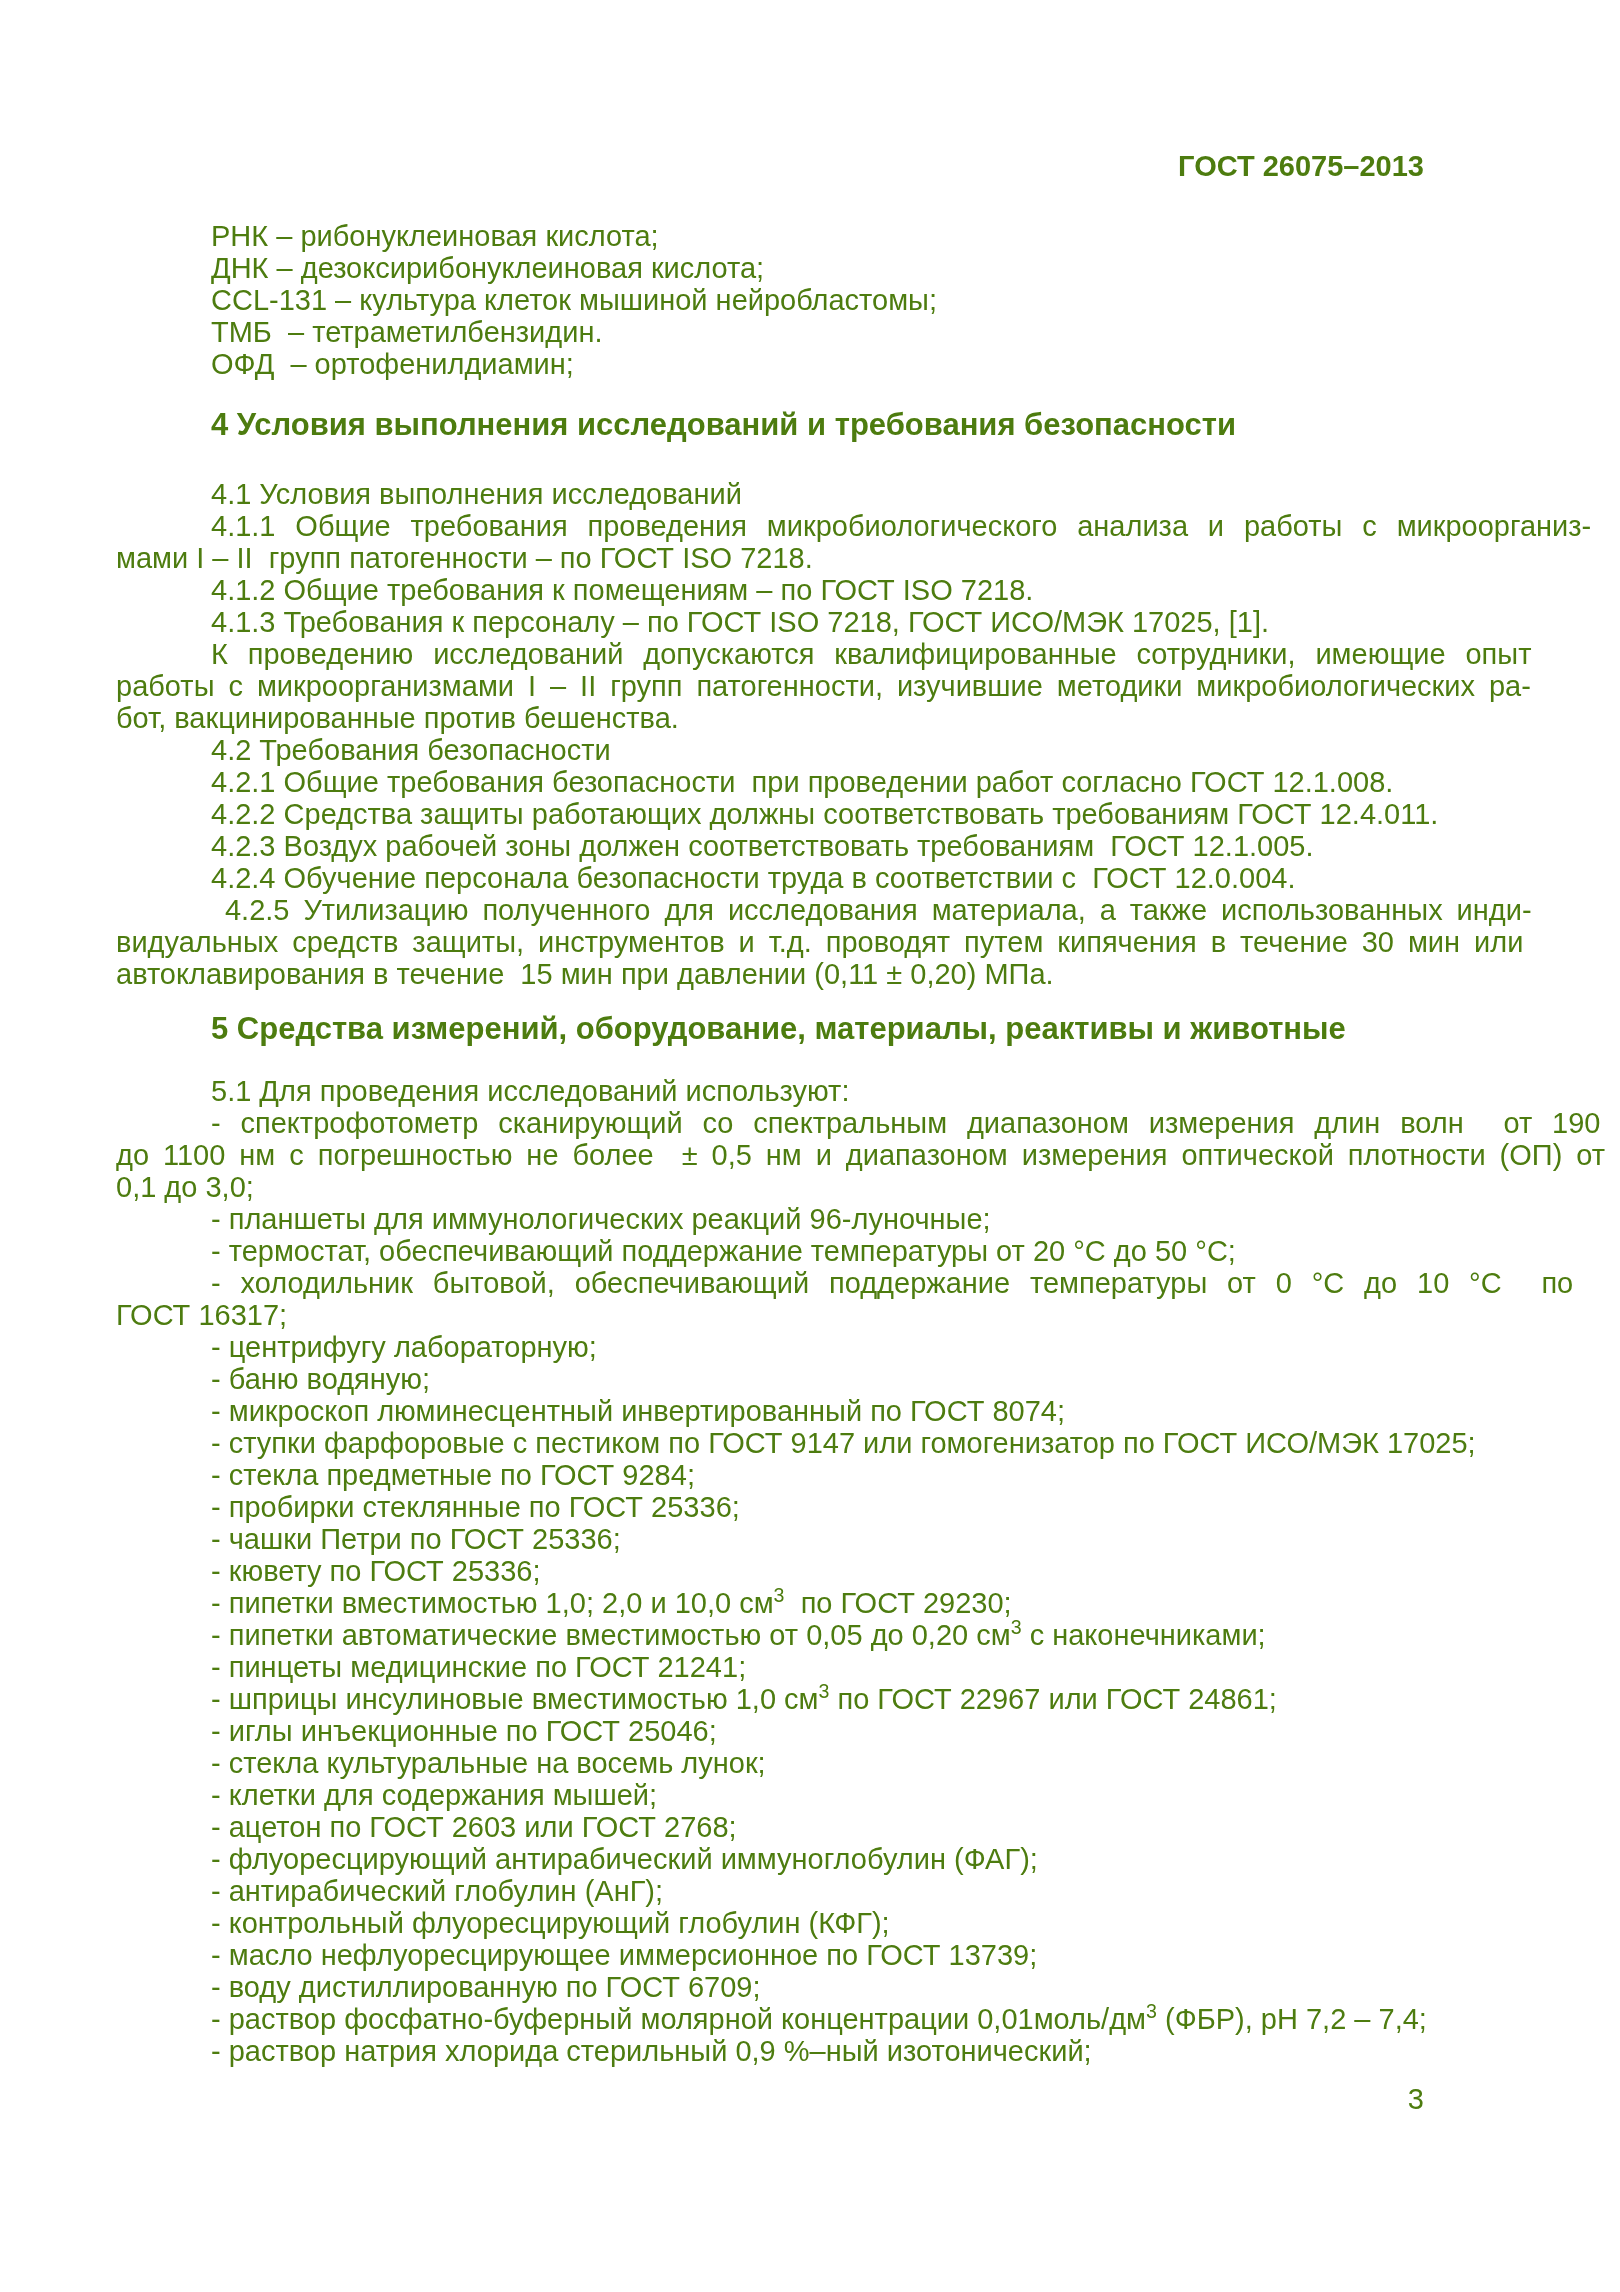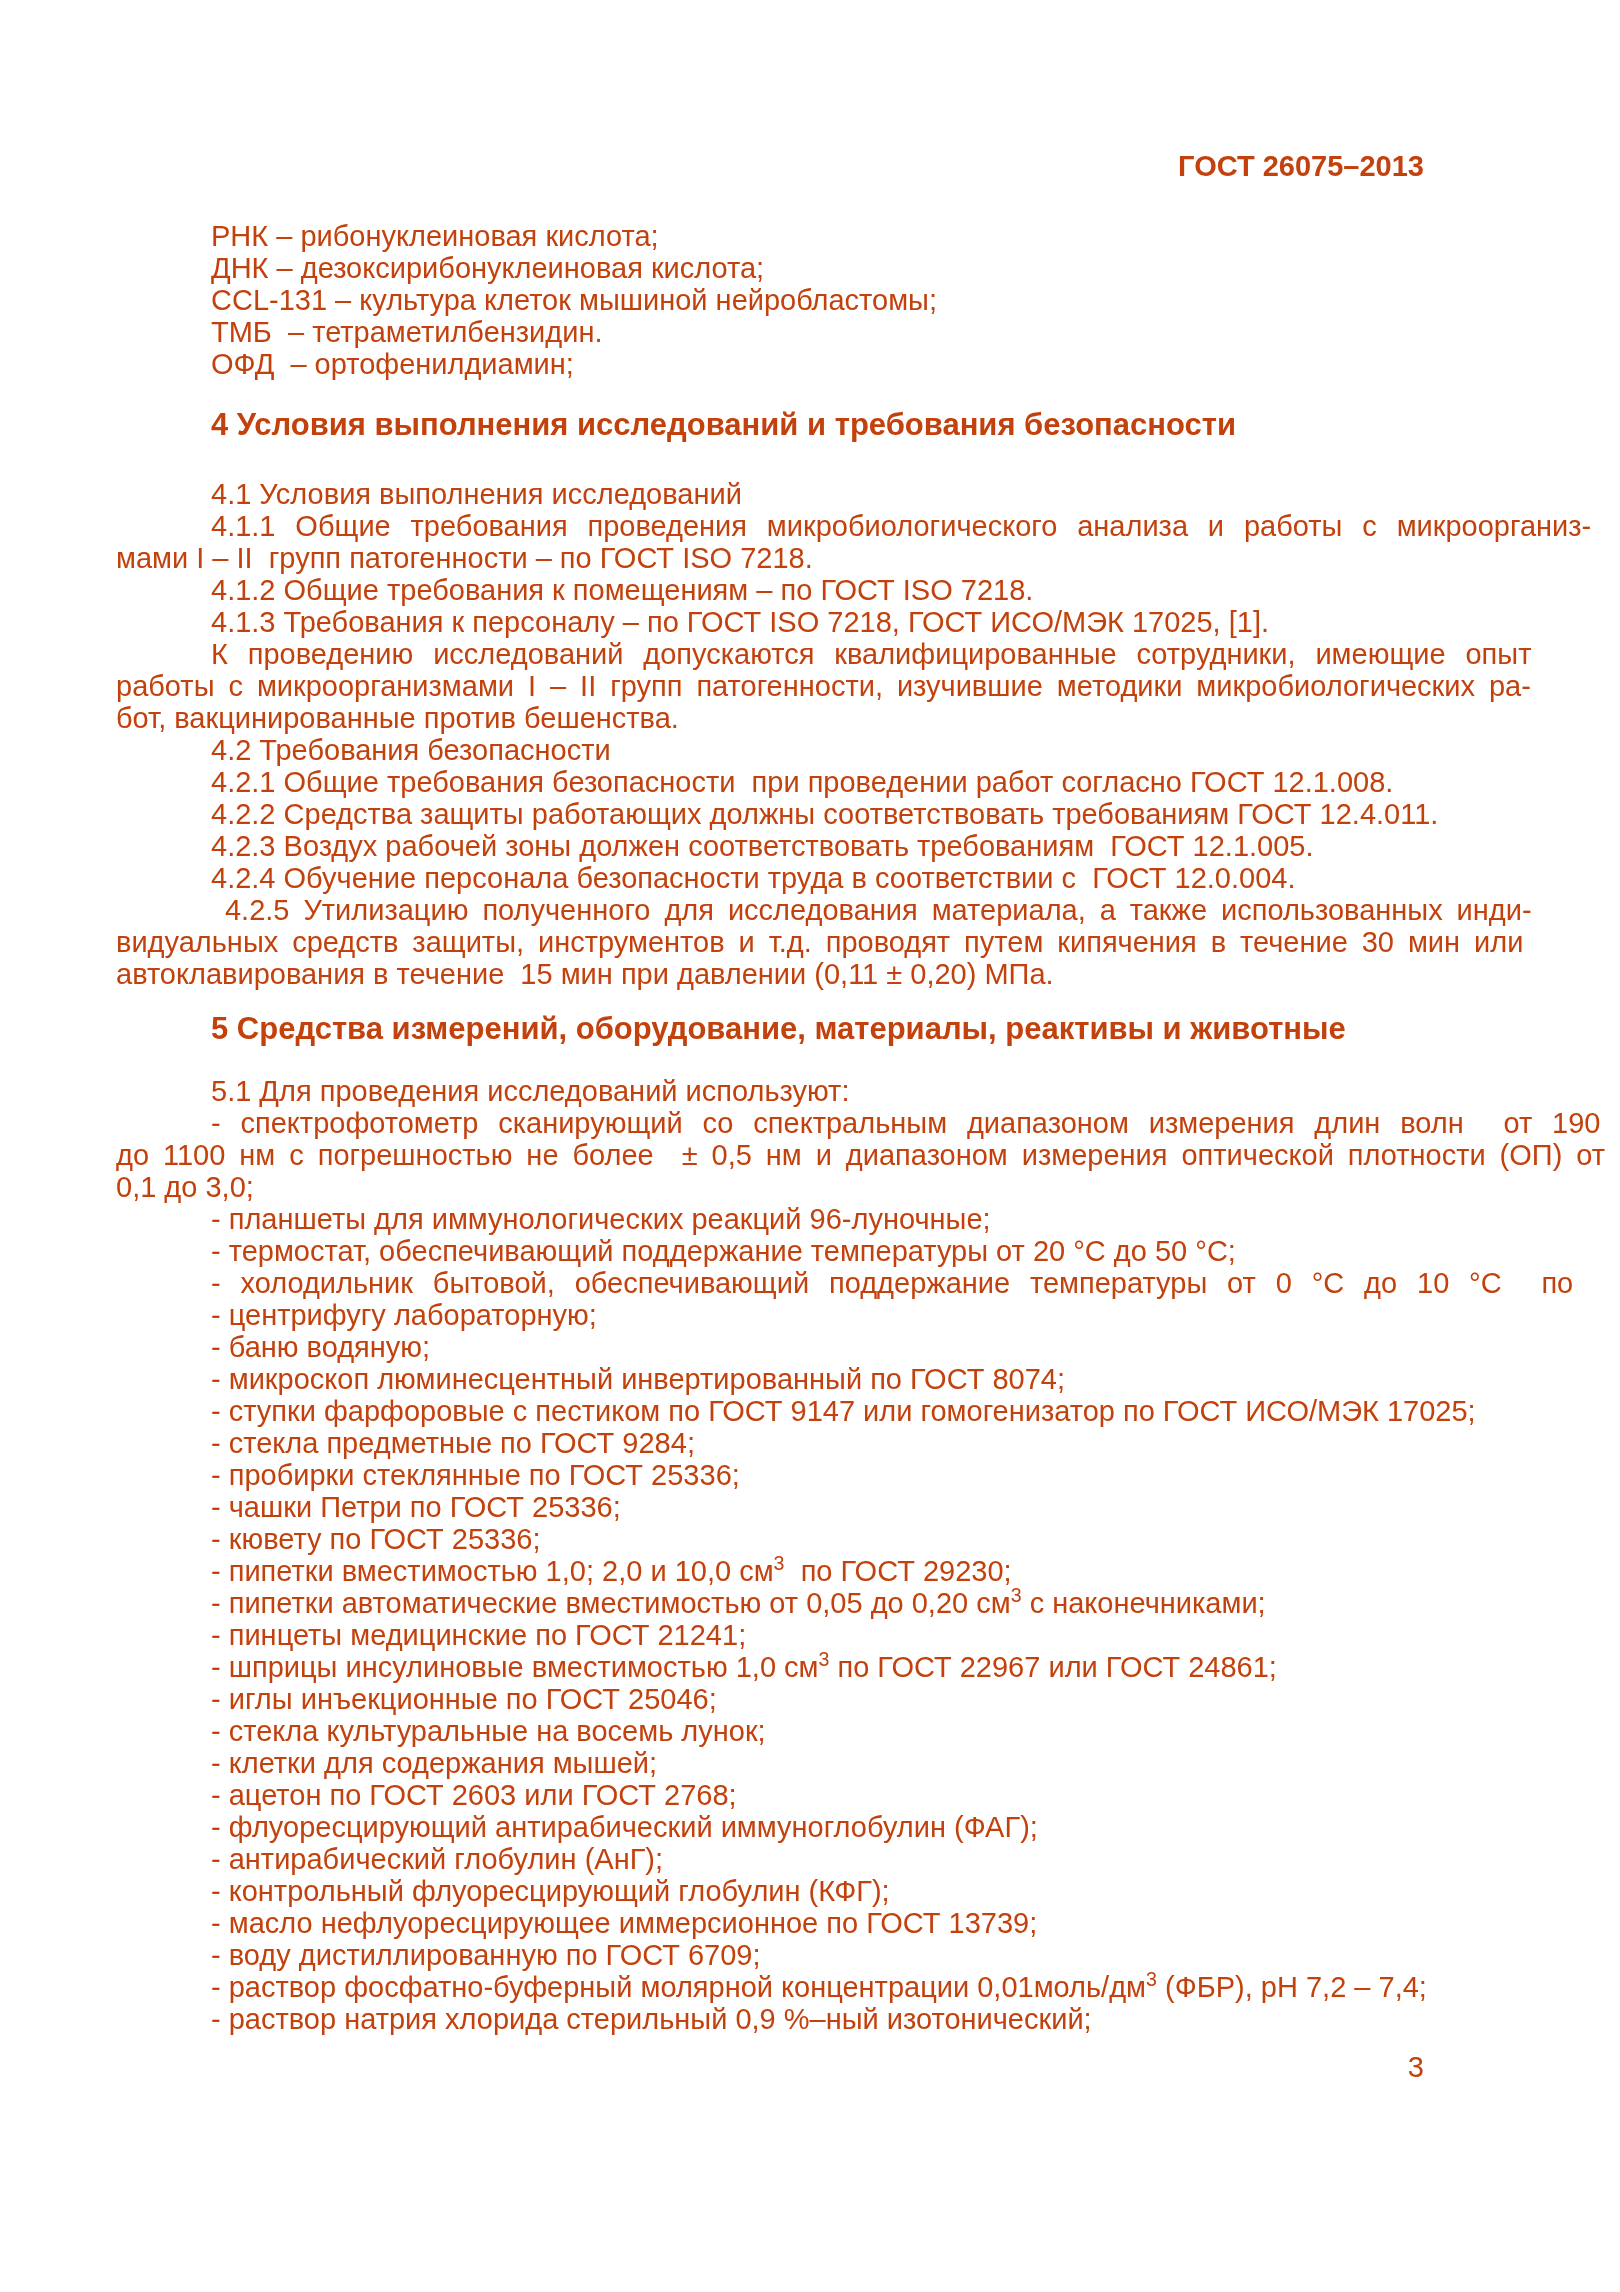--- a/index.html
+++ b/index.html
@@ -1,21 +1,21 @@
 <!DOCTYPE html>
 <html lang="ru"><head>
 <meta charset="utf-8">
 <style>
   * { margin:0; padding:0; box-sizing:border-box; }
   html,body { background:#ffffff; }
   .page {
     position:relative;
     width:1620px; height:2293px;
     background:#ffffff;
-    color:#c2410c;
+    color:#4d7c0f;
     font-family:"Liberation Sans", sans-serif;
     font-size:29px;
     line-height:32px;
     overflow:hidden;
   }
   .content { position:absolute; left:116px; top:0; width:1308px; }
   .ln { white-space:pre; }
   .ind { padding-left:95px; }
   .bold { font-weight:normal; }
   .stretch-h { word-spacing:11.8px; }
@@ -77,20 +77,21 @@
       <div class="ln ind">5.1 Для проведения исследований используют:</div>
     </div>
 
     <div>
       <div class="ln ind stretch-h">- спектрофотометр сканирующий со спектральным диапазоном измерения длин волн  от 190</div>
       <div class="ln stretch-m">до 1100 нм с погрешностью не более  ± 0,5 нм и диапазоном измерения оптической плотности (ОП) от</div>
       <div class="ln">0,1 до 3,0;</div>
       <div class="ln ind">- планшеты для иммунологических реакций 96-луночные;</div>
       <div class="ln ind">- термостат, обеспечивающий поддержание температуры от 20 °С до 50 °С;</div>
       <div class="ln ind stretch-h">- холодильник бытовой, обеспечивающий поддержание температуры от 0 °С до 10 °С  по</div>
+      <div class="ln">ГОСТ 16317;</div>
       <div class="ln ind">- центрифугу лабораторную;</div>
       <div class="ln ind">- баню водяную;</div>
       <div class="ln ind">- микроскоп люминесцентный инвертированный по ГОСТ 8074;</div>
       <div class="ln ind">- ступки фарфоровые с пестиком по ГОСТ 9147 или гомогенизатор по ГОСТ ИСО/МЭК 17025;</div>
       <div class="ln ind">- стекла предметные по ГОСТ 9284;</div>
       <div class="ln ind">- пробирки стеклянные по ГОСТ 25336;</div>
       <div class="ln ind">- чашки Петри по ГОСТ 25336;</div>
       <div class="ln ind">- кювету по ГОСТ 25336;</div>
       <div class="ln ind"><span>- пипетки вместимостью 1,0; 2,0 и 10,0 см</span><sup class="s3">3</sup><span>  по ГОСТ 29230;</span></div>
       <div class="ln ind"><span>- пипетки автоматические вместимостью от 0,05 до 0,20 см</span><sup class="s3">3</sup><span> с наконечниками;</span></div>

